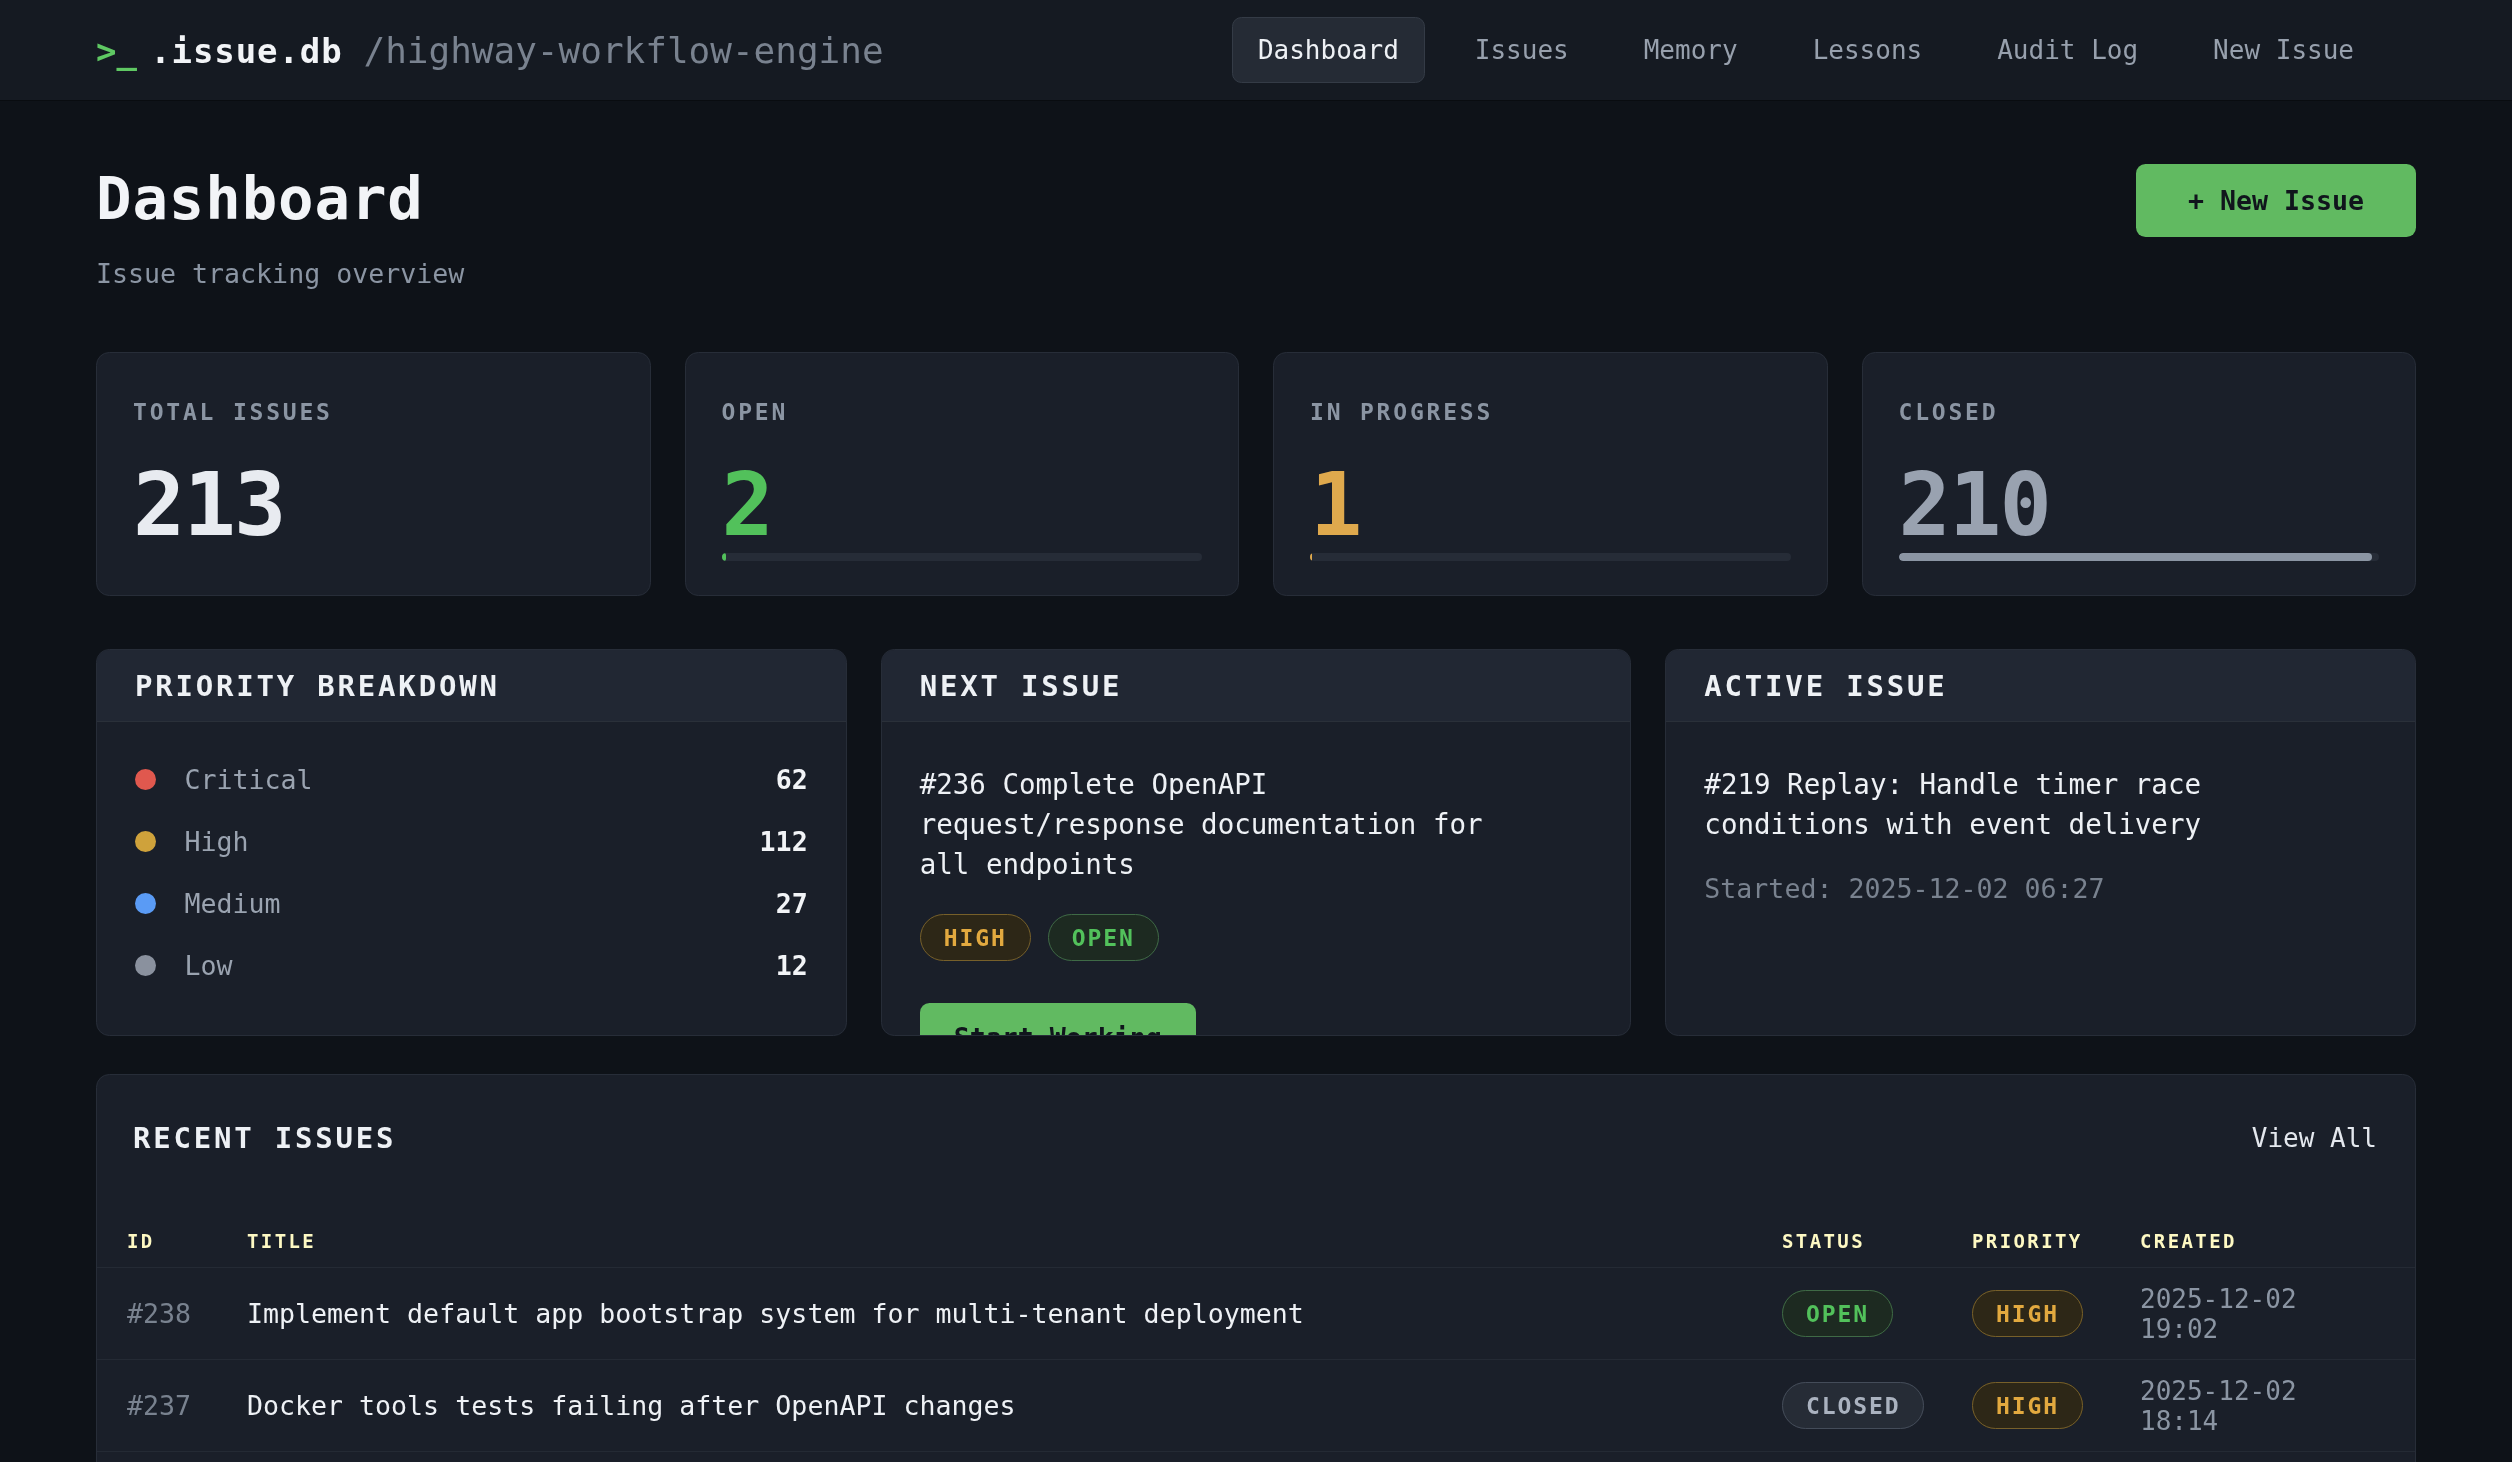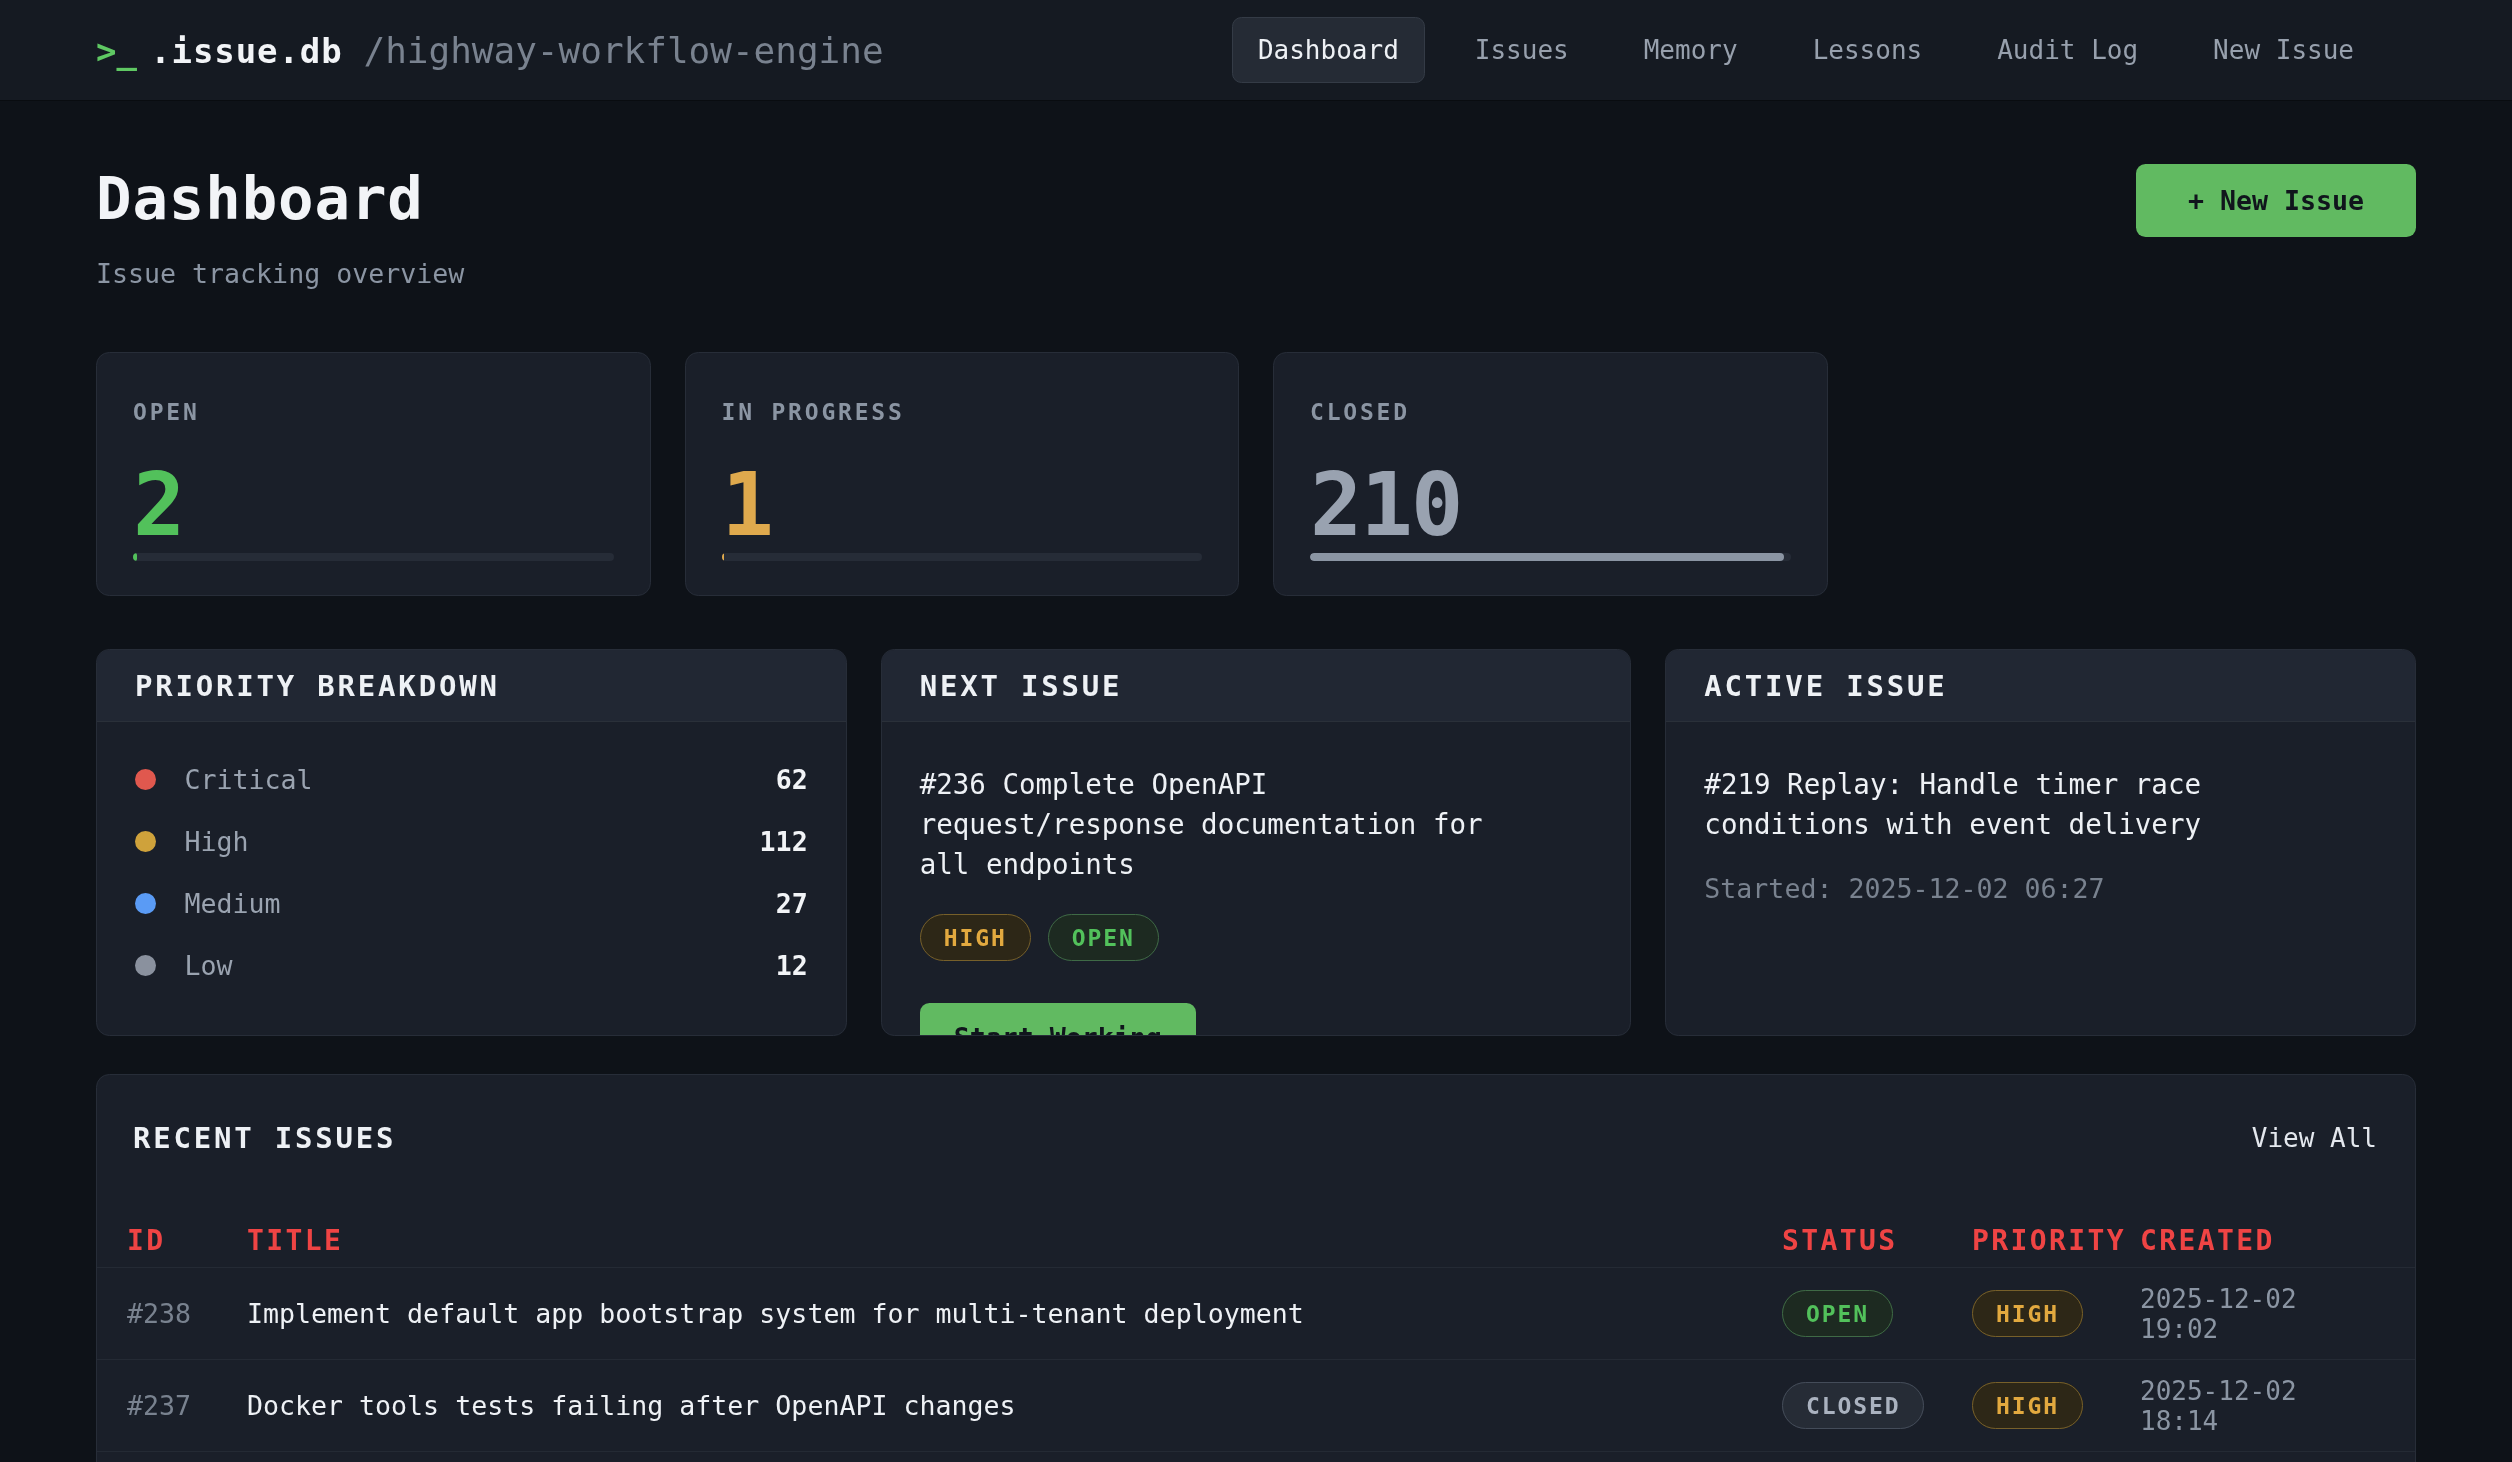--- a/index.html
+++ b/index.html
@@ -95,21 +95,21 @@
     border-radius:13.3px; height:570px; overflow:hidden;
   }
   .recent-top { display:flex; justify-content:space-between; align-items:center; padding:46px 38px 0 36px; }
   .recent-title { font-size:29px; font-weight:bold; letter-spacing:2.8px; color:#eef1f5; }
   .view-all { font-size:26px; color:#e4e8ee; cursor:pointer; }
   .tbl-head, .tbl-row {
     display:grid; grid-template-columns:120px 1fr 190px 168px 237px;
     align-items:center; padding:0 38px 0 30px;
   }
   .tbl-head { margin-top:59px; height:53px; }
-  .tbl-head span { font-size:28px; color:#ef4444; letter-spacing:2.4px; font-weight:bold; }
+  .tbl-head span { font-size:19px; color:#fef9c3; letter-spacing:2.4px; font-weight:bold; }
   .tbl-row { height:92px; border-top:0.9px solid #242a34; }
   .cell-id { font-size:26.6px; color:#79828f; }
   .cell-title { font-size:26.6px; color:#eef1f5; }
   .cell-created { font-size:26px; color:#8b95a3; }
 </style>
 </head>
 <body>
 
 <div class="topbar">
   <div class="brand">
@@ -132,20 +132,24 @@
   <div class="page-header">
     <div>
       <h1>Dashboard</h1>
       <div class="subtitle">Issue tracking overview</div>
     </div>
     <button class="btn btn-green">+ New Issue</button>
   </div>
 
   <div class="stats-grid">
     <div class="stat-card">
+      <div class="stat-label">TOTAL ISSUES</div>
+      <div class="stat-value v-total">213</div>
+    </div>
+    <div class="stat-card">
       <div class="stat-label">OPEN</div>
       <div class="stat-value v-open">2</div>
       <div class="progress-track">
         <div class="progress-fill fill-open" style="width: 0.9%;"></div>
       </div>
     </div>
     <div class="stat-card">
       <div class="stat-label">IN PROGRESS</div>
       <div class="stat-value v-progress">1</div>
       <div class="progress-track">

